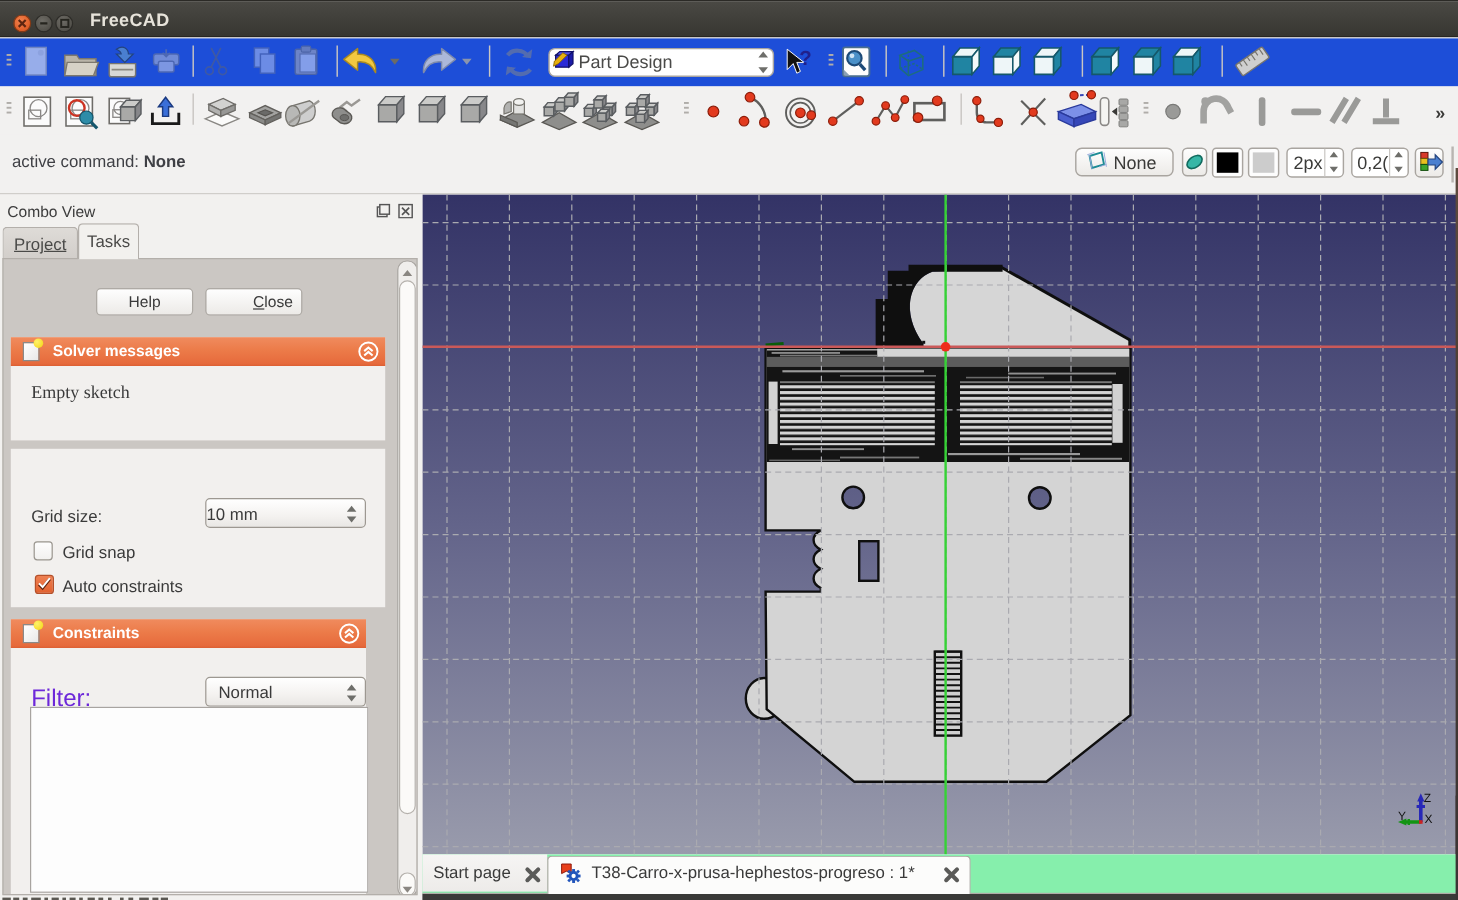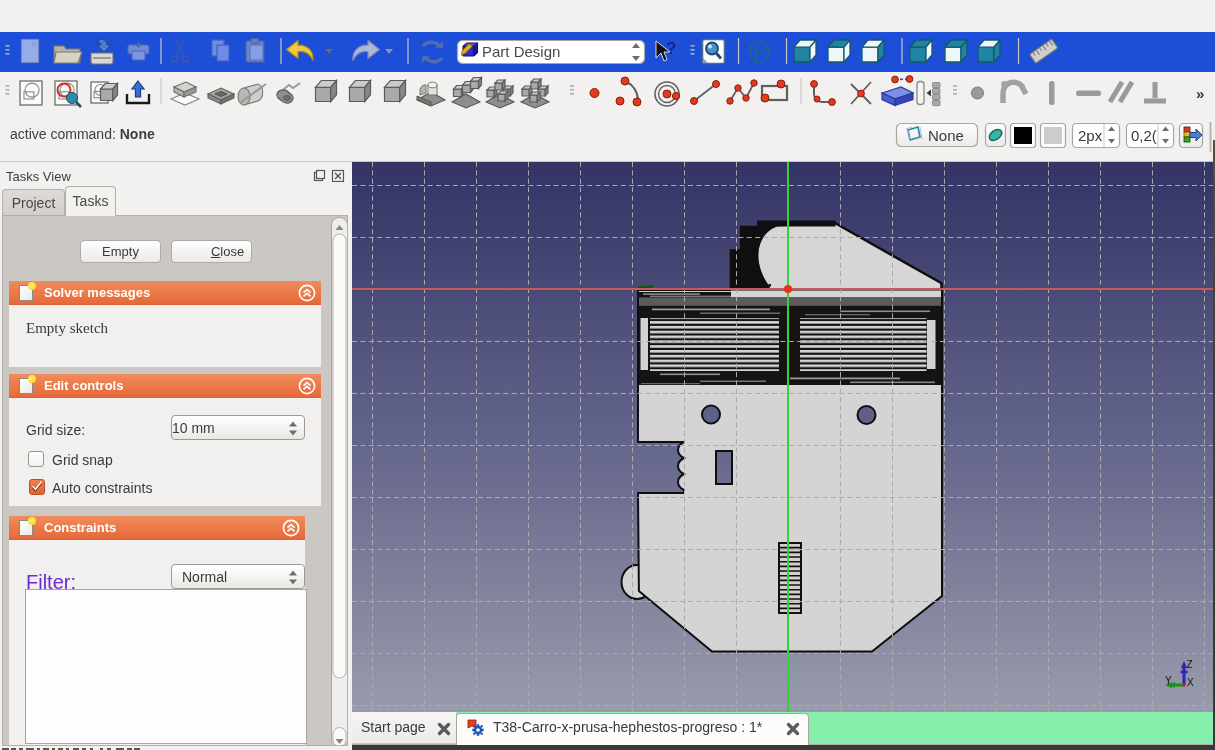--- a/index.html
+++ b/index.html
@@ -52,20 +52,31 @@
 
 #tabbar { position:absolute; left:352px; top:712px; width:863px; height:33px; background:#86efac; }
 #darkstrip { position:absolute; left:352px; top:745px; width:863px; height:5px; background:#3a3a38; }
 
 .ics { position:absolute; top:0; left:0; }
 </style>
 </head>
 <body>
 <div id="root">
 
+<div id="titlebar">
+  <div class="btn" style="left:11px; background:radial-gradient(circle at 40% 35%, #f2824e, #e1622c 60%, #c94e1d); border:1px solid #863a16;"></div>
+  <div class="btn" style="left:29px; background:radial-gradient(circle at 40% 35%, #6e6c66, #57554f 60%, #46443f); border:1px solid #2e2d29;"></div>
+  <div class="btn" style="left:46px; background:radial-gradient(circle at 40% 35%, #6e6c66, #57554f 60%, #46443f); border:1px solid #2e2d29;"></div>
+  <svg class="abs" style="left:11px; top:11px;" width="52" height="15">
+    <path d="M4.6,4.6 L10.4,10.4 M10.4,4.6 L4.6,10.4" stroke="#5e2510" stroke-width="1.8"></path>
+    <path d="M22.5,7.5 h6" stroke="#26251f" stroke-width="1.8"></path>
+    <rect x="40" y="4.5" width="6" height="6" fill="none" stroke="#26251f" stroke-width="1.6"></rect>
+  </svg>
+  <div id="ttext">FreeCAD</div>
+</div>
 
 <div id="tb1">
   <svg class="ics" width="1215" height="40" id="tb1svg">
         <g opacity="0.55">
           <rect x="21.5" y="7.5" width="17" height="23" fill="#fbfbfa" stroke="#b5b3af" stroke-width="1.2"></rect>
           <circle cx="34" cy="12" r="2.5" fill="#e8e8e6"></circle>
         </g>
 <g>
           <path d="M54,14 l10,0 2,3 14,0 0,14 -26,0 z" fill="#b9b4a8" stroke="#7c786e" stroke-width="1.2"></path>
           <path d="M56,20 l26,0 -4,11 -24,0 z" fill="#d6d2c6" stroke="#7c786e" stroke-width="1.2"></path>
@@ -367,52 +378,44 @@
 <div style="position:absolute; left:58px; top:586px; width:5px; height:2.2px; background:#5a5852; z-index:10;"></div>
 <div style="position:absolute; left:66px; top:586px; width:3px; height:2.2px; background:#5a5852; z-index:10;"></div>
 <div style="position:absolute; left:73px; top:586px; width:6px; height:2.2px; background:#5a5852; z-index:10;"></div>
 <div style="position:absolute; left:82px; top:586px; width:4px; height:2.2px; background:#5a5852; z-index:10;"></div>
 <div style="position:absolute; left:90px; top:586px; width:3px; height:2.2px; background:#5a5852; z-index:10;"></div>
 <div style="position:absolute; left:100px; top:586px; width:3px; height:2.2px; background:#5a5852; z-index:10;"></div>
 <div style="position:absolute; left:107px; top:586px; width:4px; height:2.2px; background:#5a5852; z-index:10;"></div>
 <div style="position:absolute; left:116px; top:586px; width:8px; height:2.2px; background:#5a5852; z-index:10;"></div>
 <div style="position:absolute; left:127px; top:586px; width:5px; height:2.2px; background:#5a5852; z-index:10;"></div>
 <div style="position:absolute; left:134px; top:586px; width:6px; height:2.2px; background:#5a5852; z-index:10;"></div>
-  <div id="cvtitle">Tasks View</div>
+  <div id="cvtitle">Combo View</div>
   <svg class="abs" style="left:313px; top:7px;" width="32" height="13">
     <rect x="1.5" y="3.5" width="8" height="8" fill="none" stroke="#555" stroke-width="1.2"></rect>
     <rect x="3.5" y="1.5" width="8" height="8" fill="#f2f1ef" stroke="#555" stroke-width="1.2"></rect>
     <rect x="19.5" y="1.5" width="11" height="11" fill="none" stroke="#555" stroke-width="1.2"></rect>
     <path d="M22,4 l6,6 m0,-6 l-6,6" stroke="#555" stroke-width="1.4"></path>
   </svg>
-  <div class="tab" style="left:2px; top:27px; width:63px; height:27px; line-height:27px; background:linear-gradient(#dedbd7,#d2ceca);">Project</div>
+  <div class="tab" style="left:2px; top:27px; width:63px; height:27px; line-height:27px; background:linear-gradient(#dedbd7,#d2ceca);text-decoration:underline;">Project</div>
   <div class="tab" style="left:65px; top:24px; width:51px; height:30px; line-height:28px; background:#f2f1ee; z-index:2;">Tasks</div>
   <div id="pane">
-        <div class="pbtn" style="left:77px; top:24px; width:81px;">Empty</div>
+        <div class="pbtn" style="left:77px; top:24px; width:81px;">Help</div>
 <div class="pbtn" style="left:168px; top:24px; width:81px;padding-left:32px;"><span style="text-decoration:underline">C</span>lose</div>
 <div class="section" style="left:6px; top:65px; width:312px; height:86px;padding-left:20px;">
           <div class="shead">
             <div class="pageicon"></div>
             <div class="txt">Solver messages</div>
             <svg style="position:absolute; right:5px; top:3px;" width="18" height="18">
               <circle cx="9" cy="9" r="7.6" fill="none" stroke="#fff" stroke-width="1.6"></circle>
               <path d="M5.5,8.6 L9,5.6 L12.5,8.6 M5.5,12.3 L9,9.3 L12.5,12.3" fill="none" stroke="#fff" stroke-width="1.7"></path>
             </svg>
           </div>
 <div style="position:absolute; left:17px; top:39px; font-family:'Liberation Serif', serif; font-size:15px; color:#3a3a3a;">Empty sketch</div>
 </div>
 <div class="section" style="left:6px; top:158px; width:312px; height:132px;">
-          <div class="shead">
-            <div class="pageicon"></div>
-            <div class="txt">Edit controls</div>
-            <svg style="position:absolute; right:5px; top:3px;" width="18" height="18">
-              <circle cx="9" cy="9" r="7.6" fill="none" stroke="#fff" stroke-width="1.6"></circle>
-              <path d="M5.5,8.6 L9,5.6 L12.5,8.6 M5.5,12.3 L9,9.3 L12.5,12.3" fill="none" stroke="#fff" stroke-width="1.7"></path>
-            </svg>
-          </div>
 <div style="position:absolute; left:17px; top:48px; font-size:14px; color:#3a3a3a;">Grid size:</div>
 <div class="combo" style="left:162px; top:41px; width:134px;"><span style="line-height:24px;">10 mm</span><svg style="position:absolute; right:6px; top:4px;" width="10" height="17">
               <path d="M1,6.5 l8,0 -4,-5 z" fill="#6e6e6a"></path>
               <path d="M1,10.5 l8,0 -4,5 z" fill="#6e6e6a"></path>
             </svg></div>
 <div class="cb" style="left:18.6px; top:76.6px;"></div>
 <div style="position:absolute; left:43px; top:78px; font-size:14px; color:#3a3a3a;text-align:center;">Grid snap</div>
 <div class="cb" style="left:19.8px; top:104.8px; background:linear-gradient(#ee8052,#e2612f); border-color:#b5502a;">
             <svg width="14" height="14" style="position:absolute;left:0;top:0;">
               <path d="M2.5,7 L5.5,10 L11.5,2.5" fill="none" stroke="#5c2410" stroke-width="2.4"></path>

